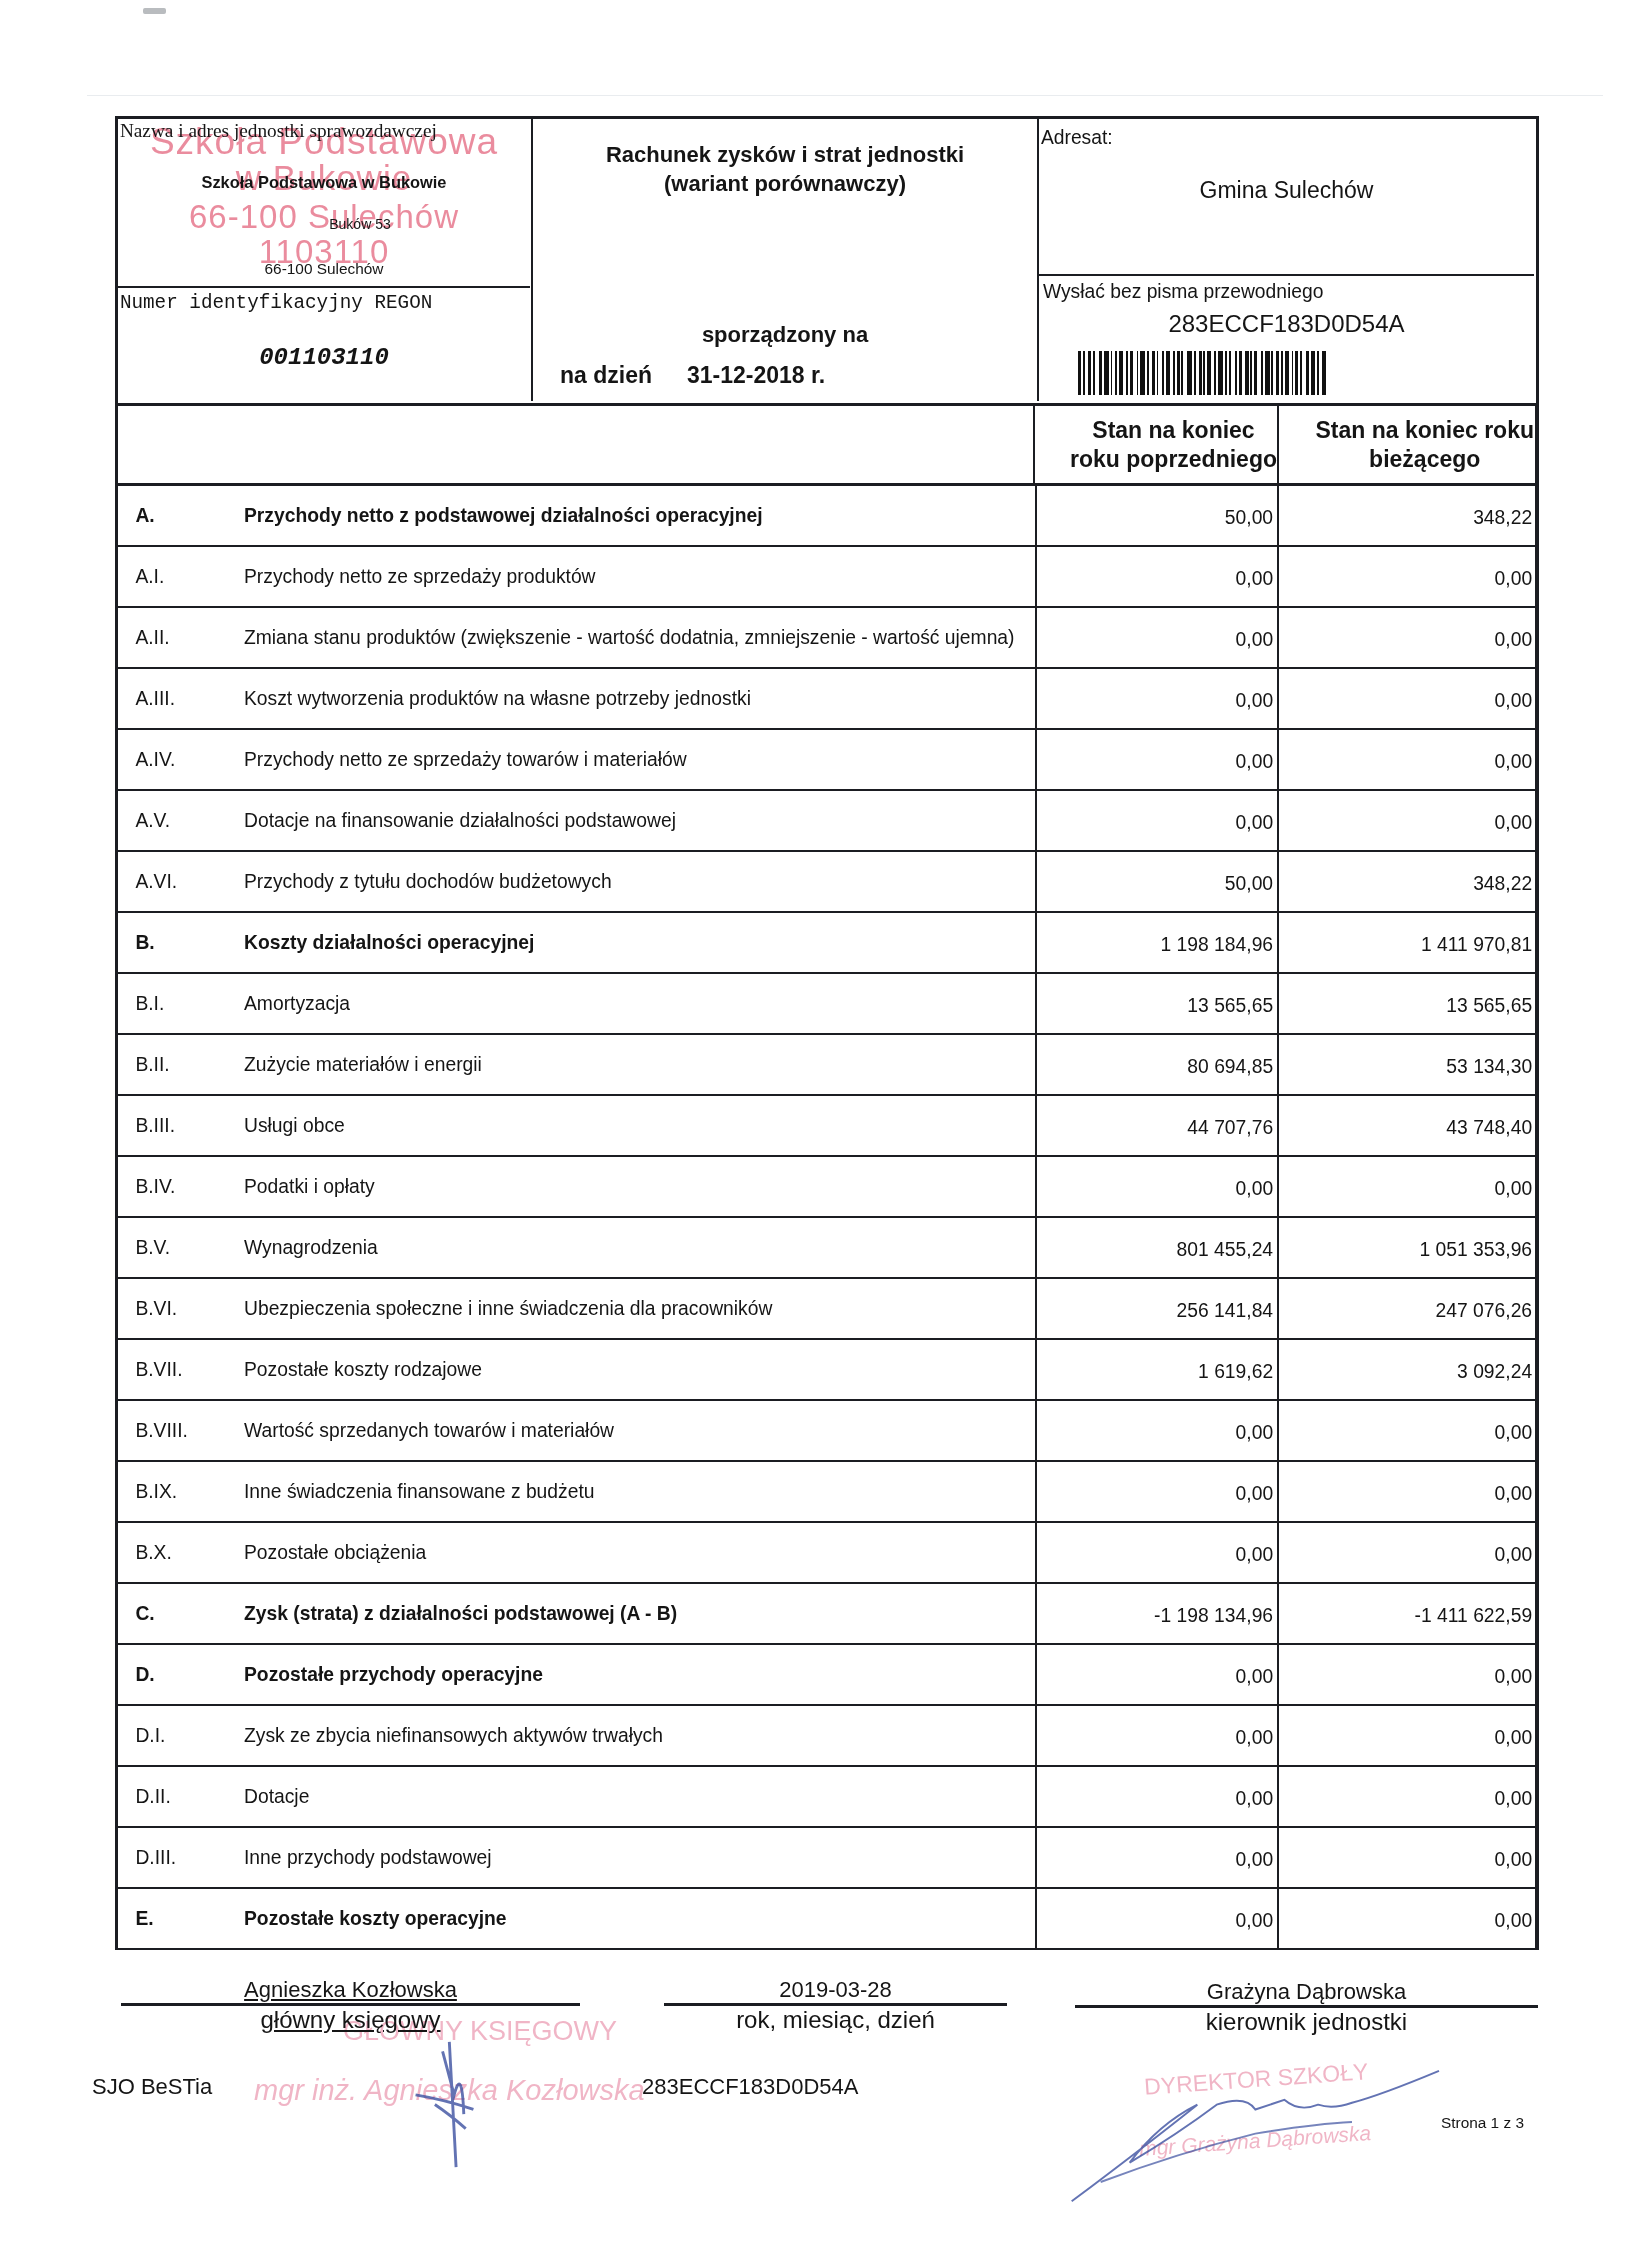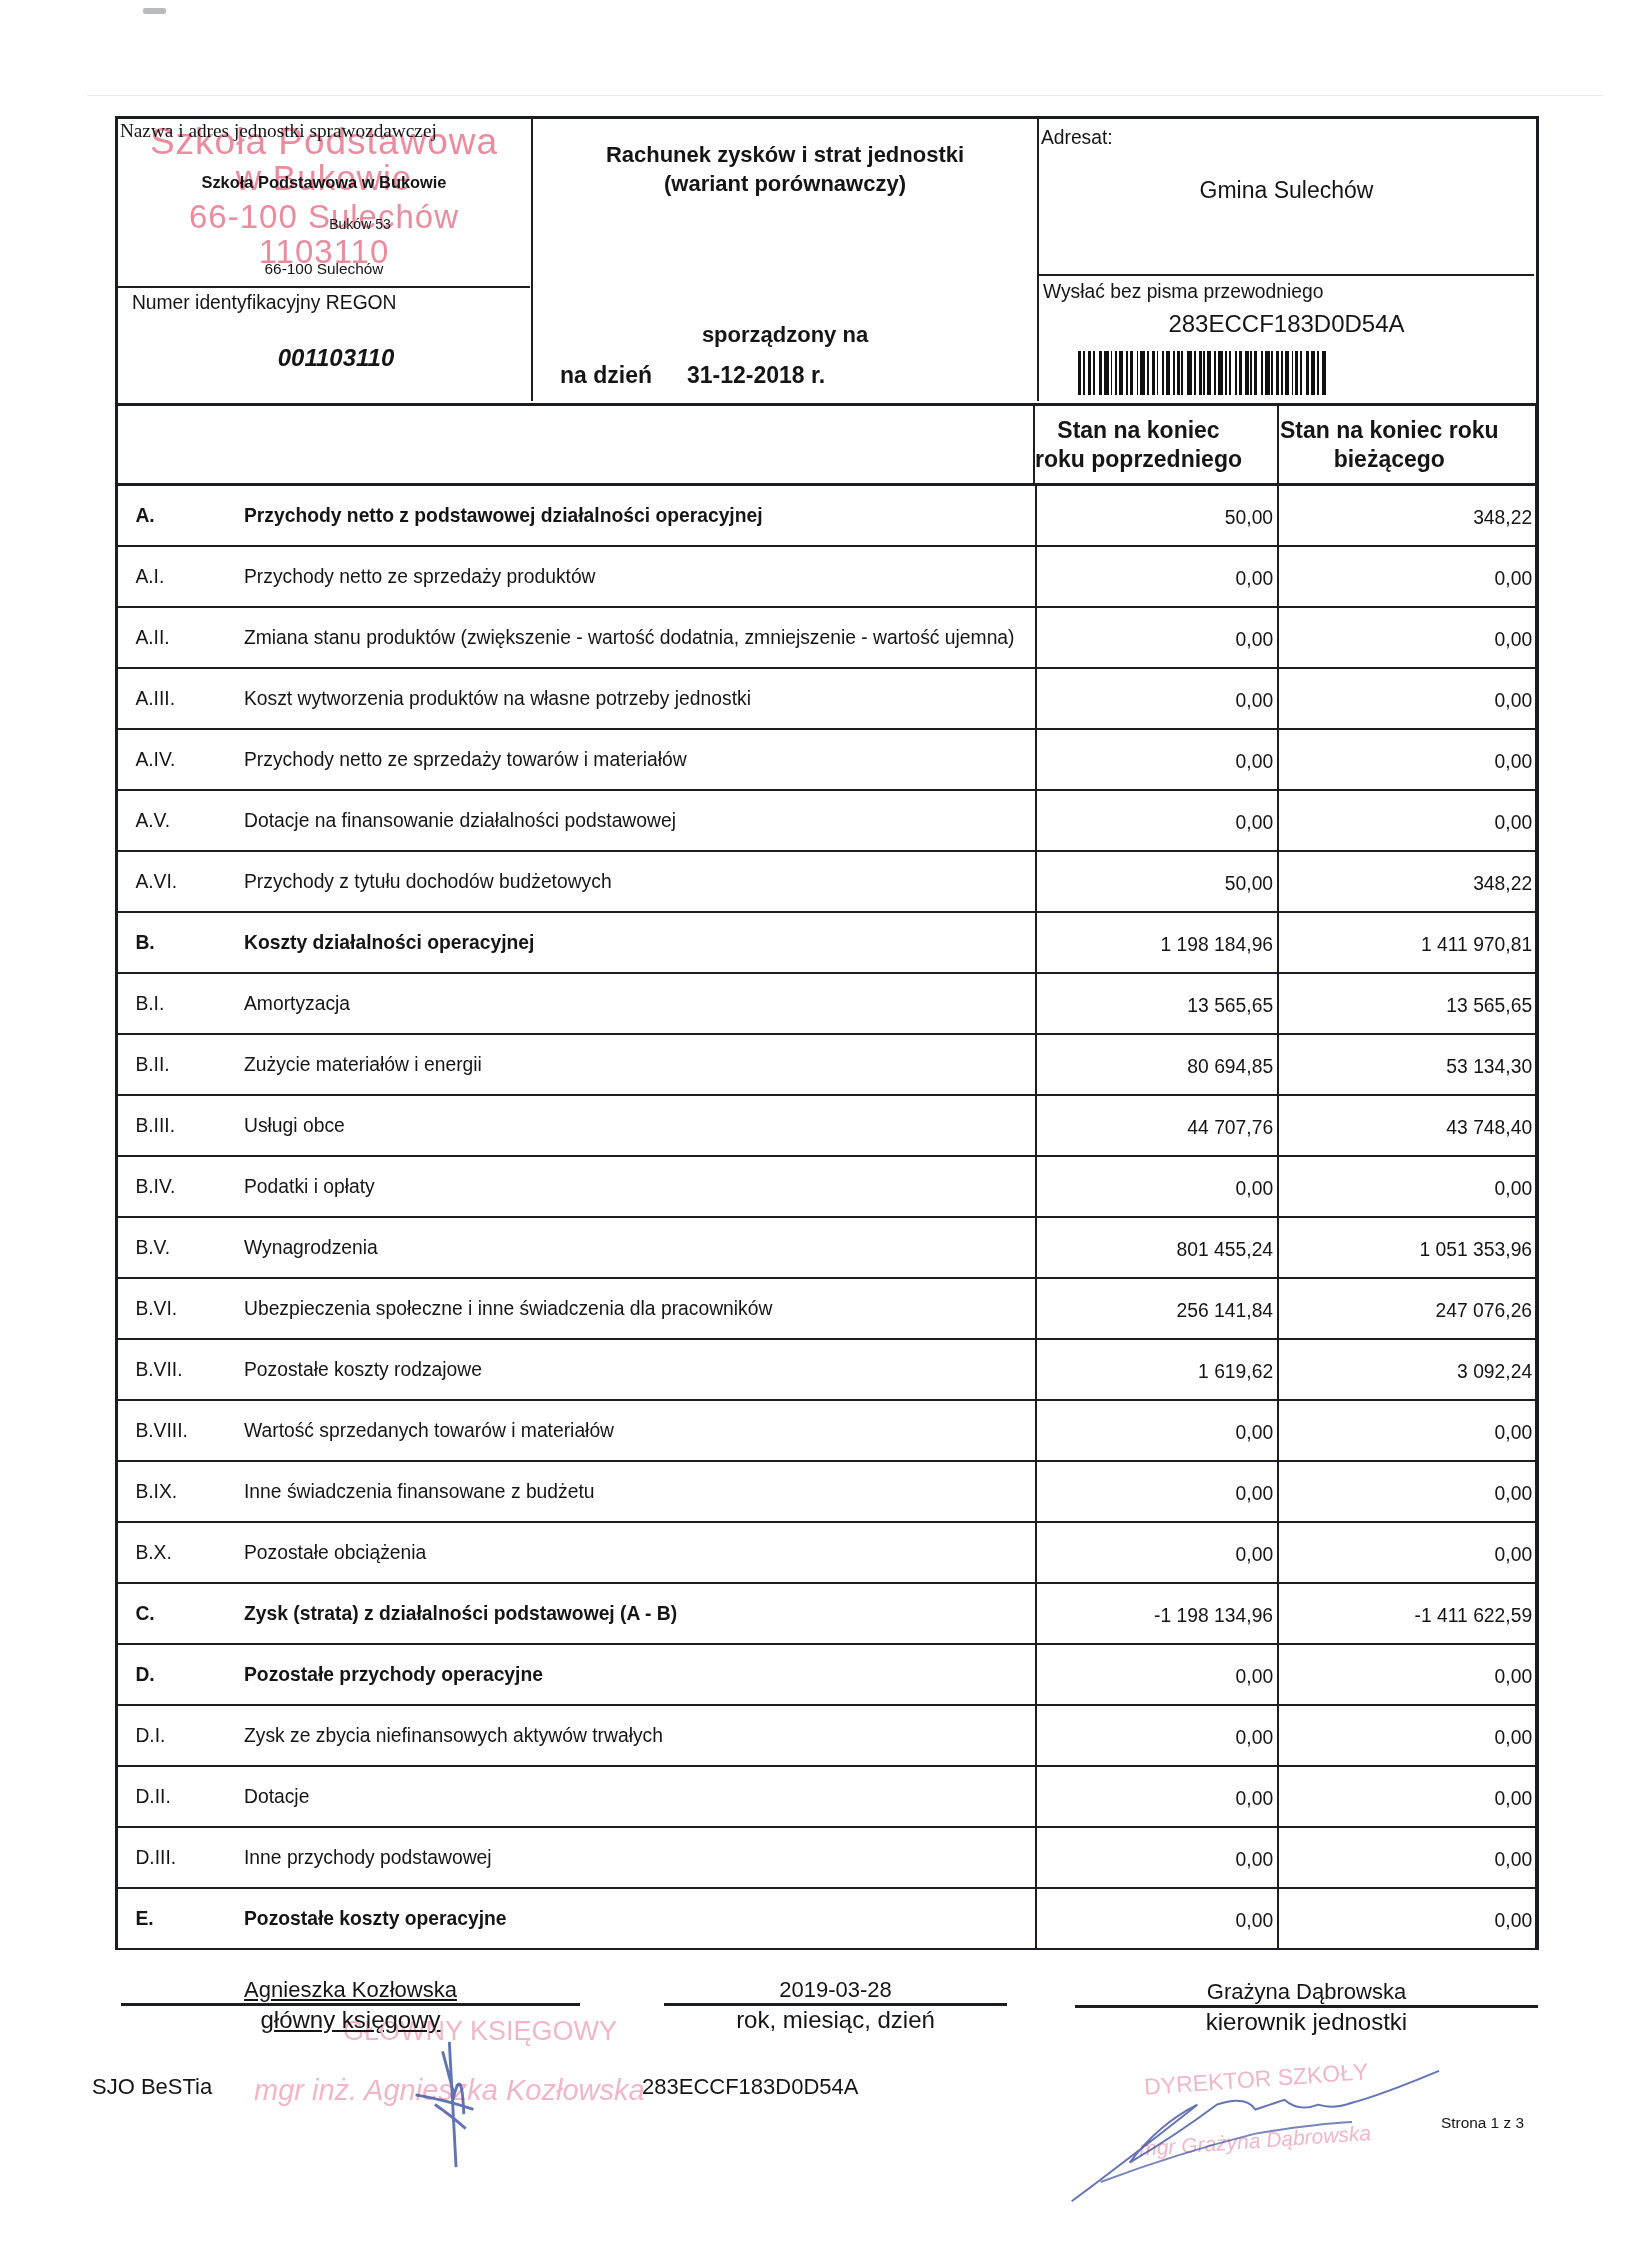--- a/index.html
+++ b/index.html
@@ -10,34 +10,34 @@
   .abs { position:absolute; }
   .scan-mark { left:143px; top:7.7px; width:23px; height:6.8px; background:#b9bcbf; border-radius:1.9px; }
   .scan-line { left:87px; top:95px; width:1516px; height:1px; background:#e9ecef; }
 
   
   .hdr { left:115px; top:116px; width:1424px; height:290px; border:3.9px solid #1b1d22; box-sizing:border-box; }
   .hdr-left { left:0; top:0; width:415px; height:282px; border-right:2.9px solid #1b1d22; box-sizing:border-box; }
   .hdr-mid { left:415px; top:0; width:506px; height:282px; border-right:2.9px solid #1b1d22; box-sizing:border-box; }
   .hdr-right { left:921px; top:0; width:495px; height:282px; }
   .addr-box { left:0; top:0; width:412px; height:169px; border-bottom:2.9px solid #1b1d22; box-sizing:border-box; }
-  .regon-box { left:12px; top:169px; width:412px; height:113px; }
+  .regon-box { left:0; top:169px; width:412px; height:113px;font-family:Liberation Mono, monospace; }
   .label-small { font-size:19.3px; }
   .stamp { color:#e4667e; opacity:0.75; font-size:33px; letter-spacing:1px; white-space:nowrap; }
   .center-text { text-align:center; width:100%; left:0; }
   .adresat-box { left:0; top:0; width:495px; height:157px; border-bottom:2.9px solid #1b1d22; box-sizing:border-box; }
   .barcode { left:39px; top:232px; width:425px; height:44px; display:flex; gap:0; }
   .barcode span { display:block; height:100%; background:#111; }
 
   
   .tbl { left:115px; top:406px; width:1424px; border-left:3.9px solid #1b1d22; border-right:4.8px solid #1b1d22; box-sizing:border-box; }
   .colhead { height:77px; border-bottom:3.9px solid #1b1d22; position:relative; }
   .colhead .blank { position:absolute; left:0; top:0; width:917px; height:100%; border-right:2.9px solid #1b1d22; box-sizing:border-box; }
   .colhead .h1, .colhead .h2 {
-    position:absolute; top:0; height:100%; display:flex; align-items:center; justify-content:flex-start;
+    position:absolute; top:0; height:100%; display:flex; align-items:center; justify-content:flex-end;
     text-align:center; font-weight:bold; font-size:23px; line-height:29px;
   }
   .colhead .h1 { left:917px; width:244px; border-right:2.9px solid #1b1d22; box-sizing:border-box; }
   .colhead .h2 { left:1162px; width:254px; }
   .row { position:relative; height:61px; border-bottom:2.9px solid #1b1d22; box-sizing:border-box; }
   .row .code { position:absolute; left:17.4px; top:0; height:100%; display:flex; align-items:center; font-size:19.3px; }
   .row .desc { position:absolute; left:126px; top:0; width:772px; height:100%; display:flex; align-items:center; font-size:19.3px; line-height:22px; }
   .row .v1 { position:absolute; left:917px; top:0; width:244px; height:100%; border-left:2.9px solid #1b1d22; border-right:2.9px solid #1b1d22; box-sizing:border-box; display:flex; align-items:center; justify-content:flex-end; padding-right:3.9px; font-size:19.3px; }
   .row .v2 { position:absolute; left:1162px; top:0; width:254px; height:100%; display:flex; align-items:center; justify-content:flex-end; padding-right:1.9px; box-sizing:border-box; font-size:19.3px; }
   .row.bold .code, .row.bold .desc { font-weight:bold; }

